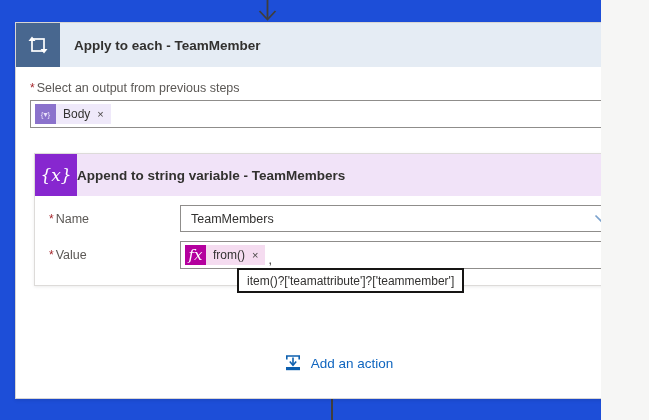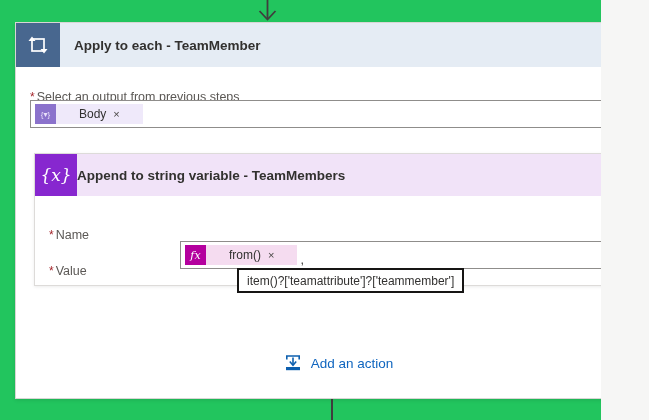--- a/index.html
+++ b/index.html
@@ -1,17 +1,17 @@
 <!DOCTYPE html>
 <html><head>
 <meta charset="utf-8">
 <style>
   html,body{margin:0;padding:0;}
   body{font-family:"Liberation Sans",sans-serif;background:#f6f6f5;}
-  .stage{position:relative;width:601px;height:420px;overflow:hidden;background:#22c55e;}
+  .stage{position:relative;width:601px;height:420px;overflow:hidden;background:#1d4ed8;}
   .stage *{box-sizing:border-box;}
 
   
   .top-arrow{position:absolute;left:256px;top:0;}
   .bottom-line{position:absolute;left:331px;top:399px;width:2px;height:21px;background:#3f3e3d;}
 
   
   .card{position:absolute;left:15px;top:22px;width:632px;height:377px;background:#fff;
         border:1px solid #d8d6d4;box-shadow:0 1.6px 3.6px rgba(0,0,0,.10);}
   .card-header{display:flex;align-items:center;height:44px;background:#e5ecf4;cursor:pointer;}
@@ -20,37 +20,37 @@
   .hdr-menu{margin-left:auto;margin-right:14px;font-size:11px;font-weight:700;letter-spacing:3px;color:#3b3a39;cursor:pointer;}
 
   .field-label{position:absolute;left:14px;font-size:12.5px;color:#5b5855;white-space:nowrap;}
   .req{color:#a4262c;margin-right:2px;font-size:12px;}
 
   .pick-input{position:absolute;left:14px;top:77px;width:604px;height:28px;background:#fff;
               border:1px solid #8f8d8b;display:flex;align-items:center;padding-left:4px;}
 
   .token{display:flex;align-items:stretch;height:20px;font-size:12px;color:#323130;cursor:pointer;}
   .token .t-icon{width:21px;display:flex;align-items:center;justify-content:center;color:#e9e0fa;}
-  .token .t-body{display:flex;align-items:center;padding:0 23px;}
+  .token .t-body{display:flex;align-items:center;padding:0 7px;}
   .token .t-x{margin-left:7px;color:#484644;font-size:11px;}
   .dyn .t-icon{background:#8b72cc;font-size:8px;}
   .dyn .t-body{background:#efe9fa;}
-  .fx .t-icon{background:#b4009e;color:#fff;font-family:"DejaVu Serif",serif;font-style:italic;font-size:11px;}
+  .fx .t-icon{background:#b4009e;color:#fff;font-family:"DejaVu Serif",serif;font-style:italic;font-size:15px;}
   .fx .t-body{background:#f5dcf0;}
 
   
   .inner{position:absolute;left:18px;top:130px;width:599px;height:133px;background:#fff;
          border:1px solid #dddbd9;box-shadow:0 1px 3px rgba(0,0,0,.08);}
   .inner-header{display:flex;align-items:center;height:42px;background:#f1e3f8;cursor:pointer;}
   .inner-icon{width:42px;height:42px;flex:0 0 42px;background:#8727cf;display:flex;align-items:center;justify-content:center;
               color:#fff;font-family:"DejaVu Serif",serif;font-style:italic;font-size:17px;}
   .inner-title{font-size:13.5px;font-weight:700;color:#32312f;}
   .inner-menu{margin-left:auto;margin-right:8px;font-size:11px;font-weight:700;letter-spacing:3px;color:#3b3a39;cursor:pointer;}
 
-  .row-label{position:absolute;left:14px;font-size:12.5px;color:#5b5855;margin-top:16px;}
+  .row-label{position:absolute;left:14px;font-size:12.5px;color:#5b5855;}
   .select{position:absolute;left:145px;top:51px;width:439px;height:27px;border:1px solid #8f8d8b;background:#fff;
           display:flex;align-items:center;padding:0 10px;font-size:12.5px;color:#323130;cursor:pointer;}
   .select svg{margin-left:auto;}
   .val-input{position:absolute;left:145px;top:87px;width:439px;height:28px;border:1px solid #8f8d8b;background:#fff;
              display:flex;align-items:center;padding-left:4px;font-size:12.5px;color:#323130;cursor:text;}
   .after-token{margin-left:3px;align-self:flex-end;margin-bottom:1px;color:#323130;}
 
   .tooltip{position:absolute;left:237px;top:268px;height:25px;background:#fff;border:2px solid #161514;
            display:flex;align-items:center;padding:6px 8px;font-size:12px;color:#323130;white-space:nowrap;z-index:5;}
 
@@ -76,21 +76,21 @@
         <svg width="22" height="22" viewBox="0 0 22 22">
           <rect x="5" y="5" width="12" height="12" fill="none" stroke="#fff" stroke-width="1.7"></rect>
           <polygon points="1.5,7 8.5,7 5,2.5" fill="#fff"></polygon>
           <polygon points="13.5,15 20.5,15 17,19.5" fill="#fff"></polygon>
         </svg>
       </div>
       <span class="hdr-title">Apply to each - TeamMember</span>
       <span class="hdr-menu">•••</span>
     </div>
 
-    <div class="field-label" style="top:67px;">
+    <div class="field-label" style="top:58px;">
       <span class="req">*</span><span>Select an output from previous steps</span>
     </div>
 
     <div class="pick-input">
       <div class="token dyn">
         <span class="t-icon">{▾}</span>
         <span class="t-body">
           <span>Body</span>
           <span class="t-x">×</span>
         </span>
@@ -100,20 +100,26 @@
     <div class="inner">
 
       <div class="inner-header">
         <div class="inner-icon">{x}</div>
         <span class="inner-title">Append to string variable - TeamMembers</span>
         <span class="inner-menu">•••</span>
       </div>
 
       <div class="row-label" style="top:58px;">
         <span class="req">*</span><span>Name</span>
+      </div>
+      <div class="select">
+        <span>TeamMembers</span>
+        <svg width="14" height="9" viewBox="0 0 14 9">
+          <polyline points="1.5,1.5 7,7 12.5,1.5" fill="none" stroke="#7ba2cd" stroke-width="1.6"></polyline>
+        </svg>
       </div>
 
       <div class="row-label" style="top:94px;">
         <span class="req">*</span><span>Value</span>
       </div>
       <div class="val-input">
         <div class="token fx">
           <span class="t-icon">fx</span>
           <span class="t-body">
             <span>from()</span>

